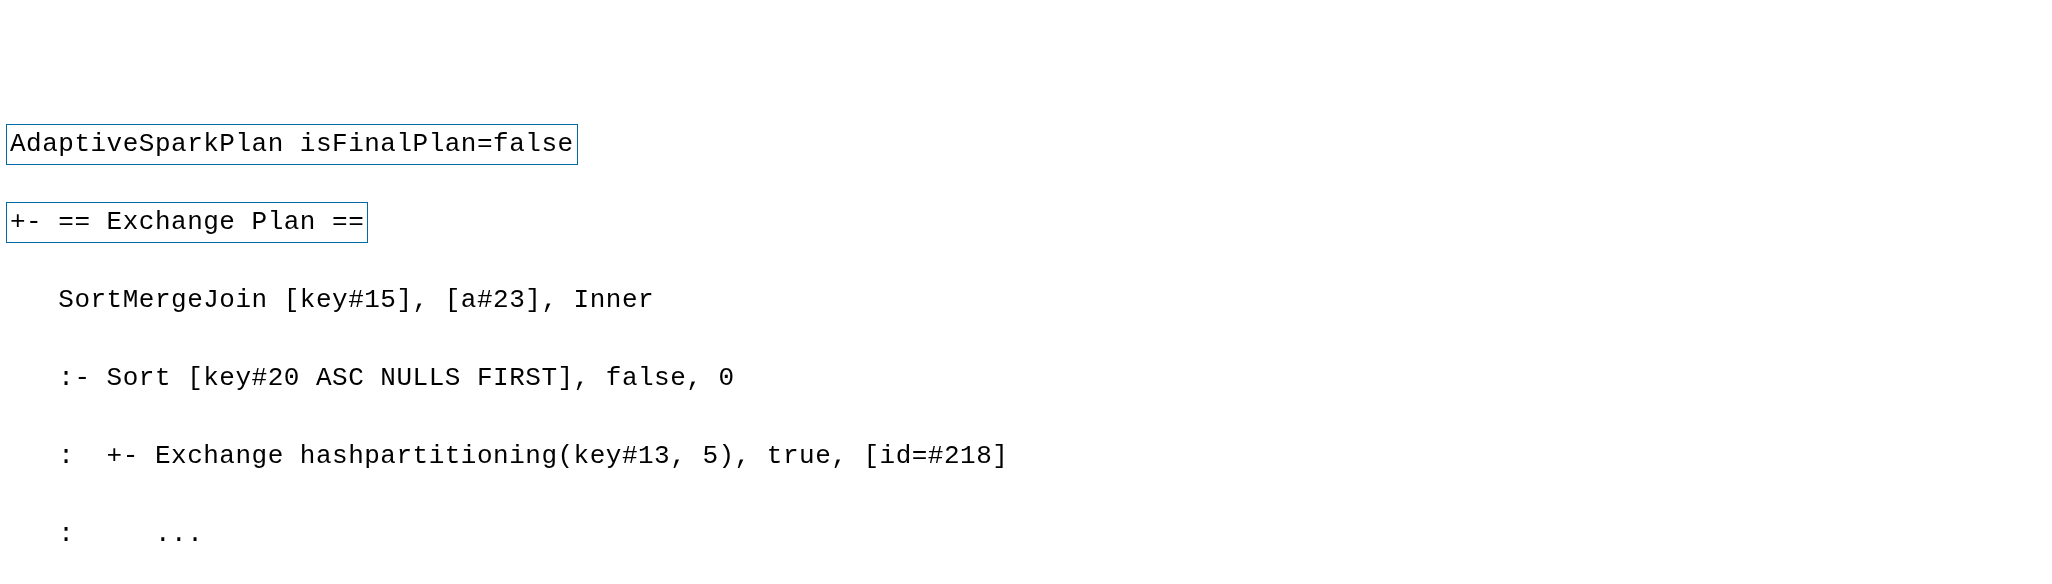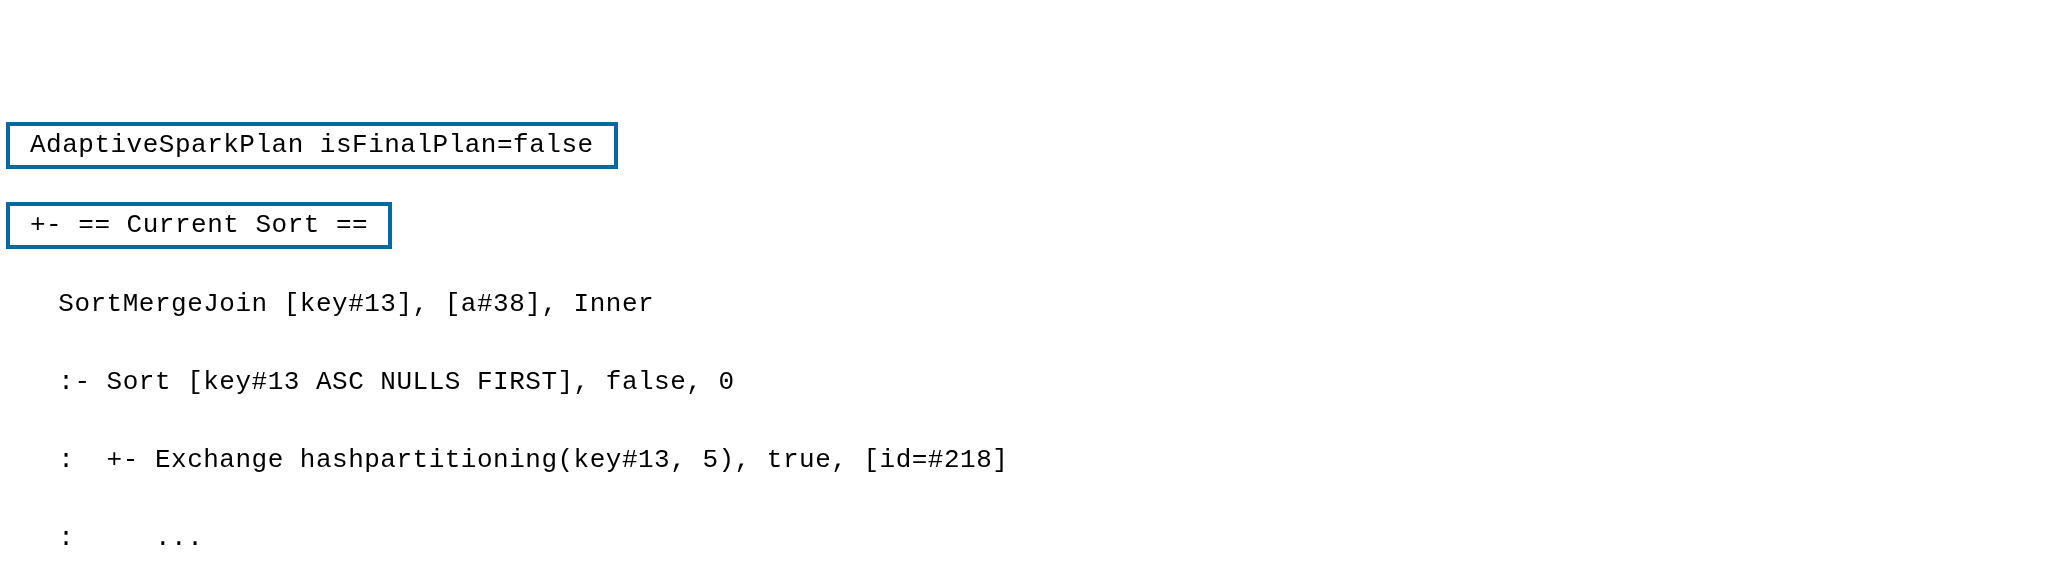--- a/index.html
+++ b/index.html
@@ -11,34 +11,34 @@
       color: #000;
       background: #fff;
       white-space: pre;
       letter-spacing: 0.5px;
     }
     .line {
       display: block;
     }
     .box {
       display: inline-block;
-      border: 4px solid #0369a1;
-      padding: 0 20px;
+      border: 1px solid #0369a1;
+      padding: 0 3px;
       margin: -3px -4px;
       vertical-align: baseline;
     }
   </style>
 </head>
 <body>
 
 
 <span class="line"><span class="box"><span>AdaptiveSparkPlan isFinalPlan=false</span></span></span>
-<span class="line"><span class="box"><span>+- == Current Sort ==</span></span></span>
-<span class="line">   SortMergeJoin [key#13], [a#38], Inner</span>
-<span class="line">   :- Sort [key#13 ASC NULLS FIRST], false, 0</span>
+<span class="line"><span class="box"><span>+- == Exchange Plan ==</span></span></span>
+<span class="line">   SortMergeJoin [key#15], [a#23], Inner</span>
+<span class="line">   :- Sort [key#20 ASC NULLS FIRST], false, 0</span>
 <span class="line">   :  +- Exchange hashpartitioning(key#13, 5), true, [id=#218]</span>
 <span class="line">   :     ...</span>
 
 
 
 
 
 
 
 

